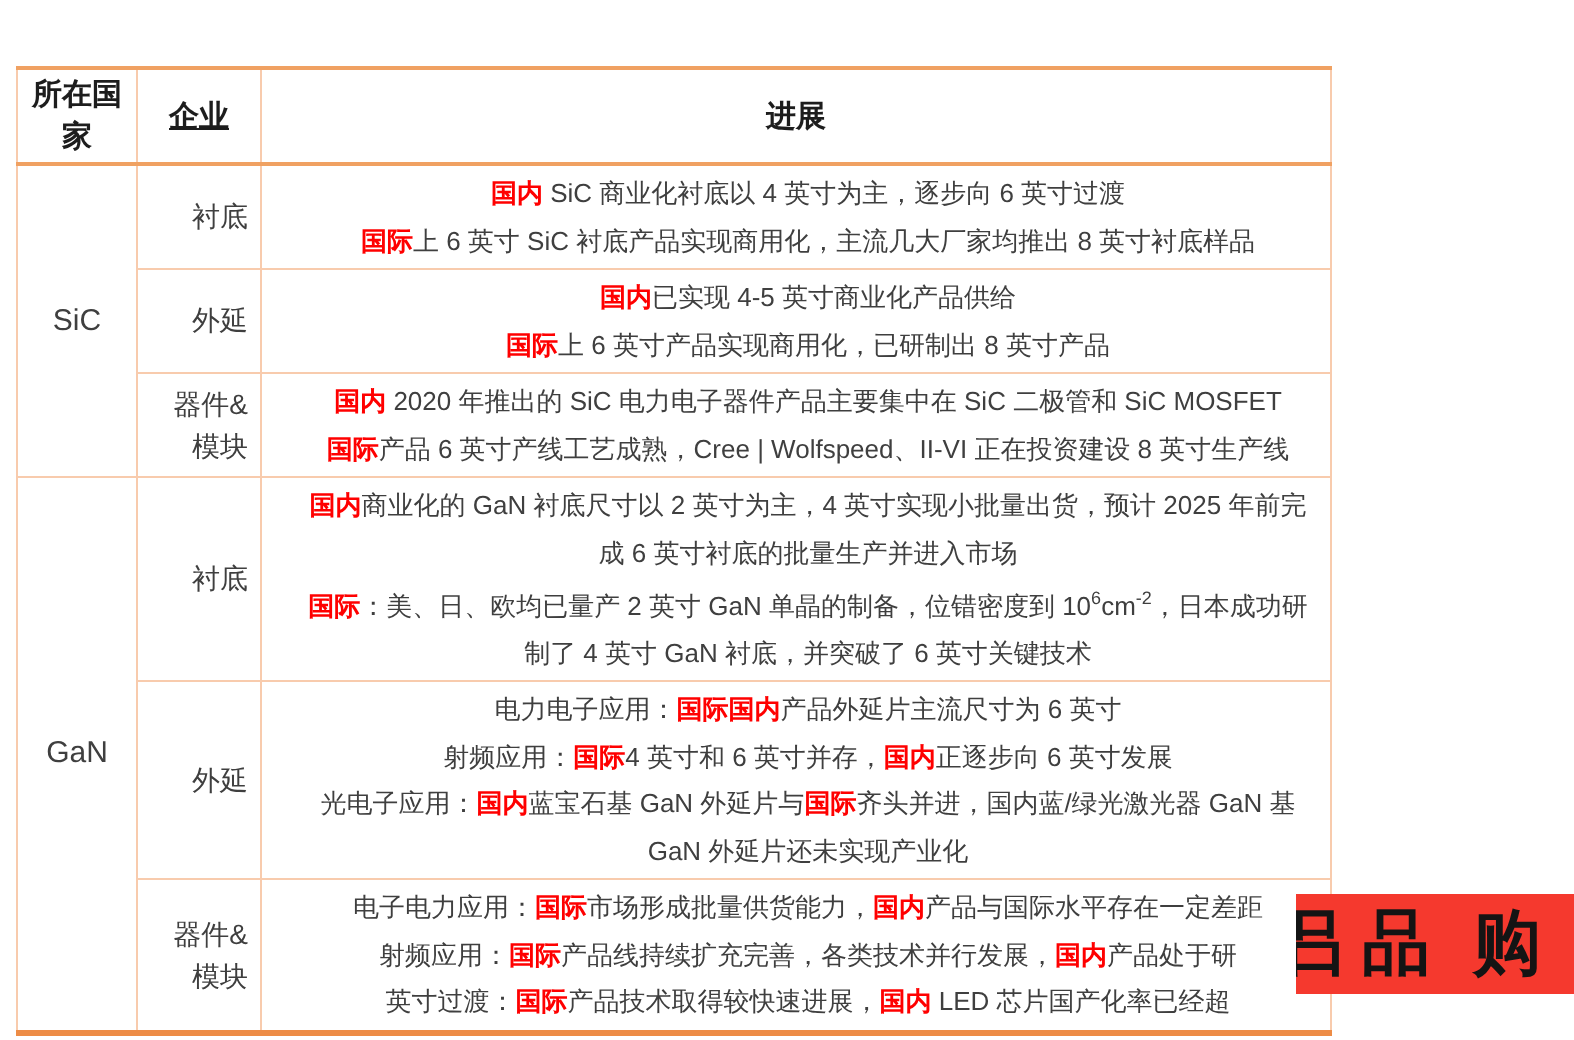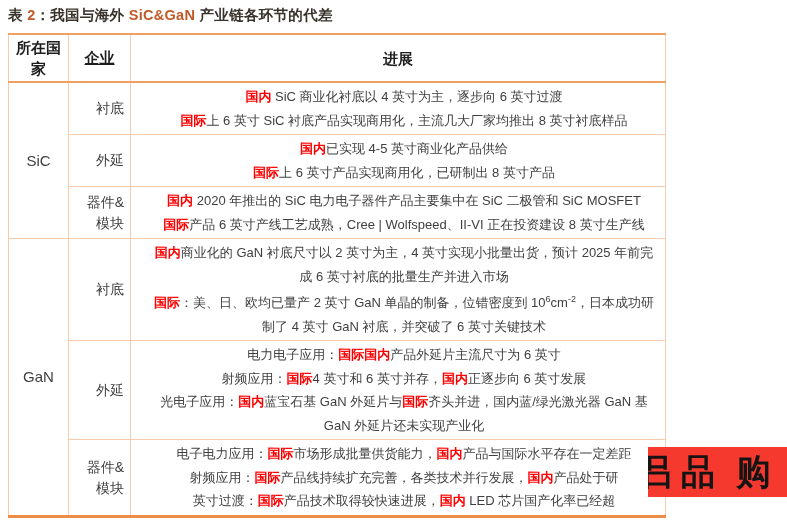--- a/index.html
+++ b/index.html
@@ -27,21 +27,21 @@
     border-bottom:3px solid #ed8c46;
     border-left:1px solid #f8cbad;
     border-right:1px solid #f8cbad;
   }
   table.cmp th, table.cmp td { border:1px solid #f8cbad; vertical-align:middle; }
   table.cmp thead th {
     height:46px; border-bottom:2px solid #f0a162;
     font-size:15px; font-weight:bold; color:#1d1d1d;
     text-align:center; line-height:21px; padding:2px 4px;
   }
-  th.u-line span { text-decoration:underline;font-family:Liberation Mono, monospace; }
+  th.u-line span { text-decoration:underline; }
   td.group-cell {
     font-size:15px; color:#3f3f3f; text-align:center; width:60px;
   }
   td.seg-cell {
     font-size:14px; color:#3f3f3f; text-align:right;
     line-height:21px; padding:2px 6px; width:62px;
   }
   td.progress-cell {
     font-size:13px; color:#3f3f3f; text-align:center;
     padding:2px 8px;
@@ -64,21 +64,20 @@
   .source-note {
     position:absolute; left:8px; top:501px;
     font-size:12.5px; color:#5a5a5a; white-space:nowrap;margin-top:28px;
   }
 </style>
 </head>
 <body>
 
 <div class="page">
 
-  <div class="doc-title"><span class="cn">表 </span><span class="latin">2</span><span class="cn">：我国与海外 </span><span class="latin">SiC&amp;GaN</span><span class="cn"> 产业链各环节的代差</span></div>
 
   <table class="cmp">
     <colgroup>
       <col style="width:60px">
         <col style="width:62px">
         <col>
     </colgroup>
     <thead>
       <tr>
         <th><span>所在国家</span></th>

